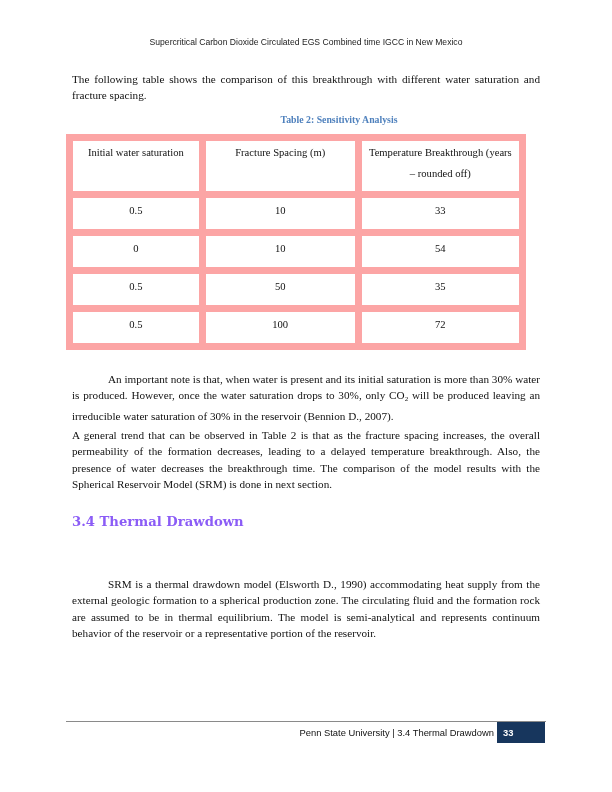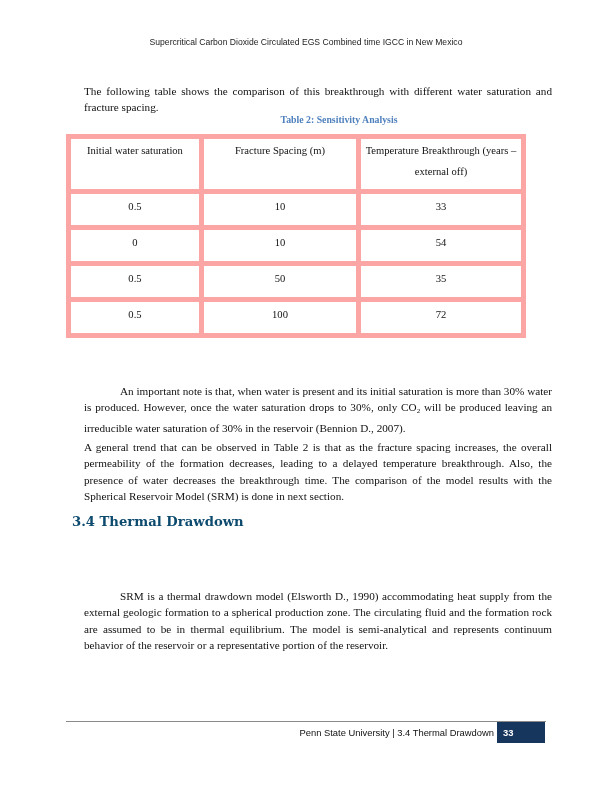--- a/index.html
+++ b/index.html
@@ -3,43 +3,43 @@
   <meta charset="utf-8">
   <style>
     html, body { margin: 0; padding: 0; background: #ffffff; }
     body { width: 612px; height: 792px; position: relative; overflow: hidden; color: #111; }
     .running-header {
       position: absolute; top: 37px; left: 0; width: 612px; text-align: center;
       font-family: "Liberation Sans", sans-serif; font-size: 8.6px; color: #222;
     }
     .body-text {
       font-family: "Liberation Serif", serif; font-size: 11.2px; line-height: 16.3px;
-      text-align: justify; margin: 12px;
+      text-align: justify; margin: 0;
     }
     .intro { position: absolute; top: 71px; left: 72px; width: 468px; }
     .caption {
       position: absolute; top: 114px; left: 0; width: 612px; text-align: center;
       font-family: "Liberation Serif", serif; font-weight: bold; font-size: 9.8px; color: #4f81bd; padding-left: 33px;
     }
     table.data-table {
       position: absolute; top: 134px; left: 66px; width: 460px;
       border-collapse: collapse; font-family: "Liberation Serif", serif; font-size: 10.6px;
     }
     table.data-table th, table.data-table td {
-      border: 5px solid #fca5a5; text-align: center; vertical-align: top; font-weight: normal;
+      border: 7px solid #fca5a5; text-align: center; vertical-align: top; font-weight: normal;
       padding: 3px 4px 0 4px;
     }
     table.data-table th { height: 49px; line-height: 21px; padding-top: 1px; }
     table.data-table td { height: 28px; line-height: 20px; }
     .col1 { width: 140px; } .col2 { width: 172px; } .col3 { width: 176px; }
     .p1 { position: absolute; top: 371px; left: 72px; width: 468px; }
     .p2 { position: absolute; top: 427px; left: 72px; width: 468px; }
     .section-heading {
       position: absolute; top: 514px; left: 72px;
-      font-family: "DejaVu Serif", serif; font-weight: bold; font-size: 13.2px; color: #0c4a6e;
+      font-family: "DejaVu Serif", serif; font-weight: bold; font-size: 13.2px; color: #8b5cf6;
     }
     .p3 { position: absolute; top: 576px; left: 72px; width: 468px; }
     .indent { display: inline-block; width: 36px; }
     .footer-rule { position: absolute; top: 721px; left: 66px; width: 480px; height: 1px; background: #8a8a8a; }
     .footer-text {
       position: absolute; top: 727px; right: 118px;
       font-family: "Liberation Sans", sans-serif; font-size: 9.4px; color: #111; white-space: nowrap; text-align: center;
     }
     .page-box {
       position: absolute; top: 722px; left: 497px; width: 48px; height: 21px;
@@ -55,21 +55,21 @@
 
 <p class="body-text intro">The following table shows the comparison of this breakthrough with different water saturation and fracture spacing.</p>
 
 <div class="caption">Table 2: Sensitivity Analysis</div>
 
 <table class="data-table">
   <thead>
     <tr>
       <th class="col1">Initial water saturation</th>
       <th class="col2">Fracture Spacing (m)</th>
-      <th class="col3">Temperature Breakthrough (years – external off)</th>
+      <th class="col3">Temperature Breakthrough (years – rounded off)</th>
     </tr>
   </thead>
   <tbody>
     <tr>
       <td>0.5</td>
       <td>10</td>
       <td>33</td>
     </tr>
     <tr>
       <td>0</td>

